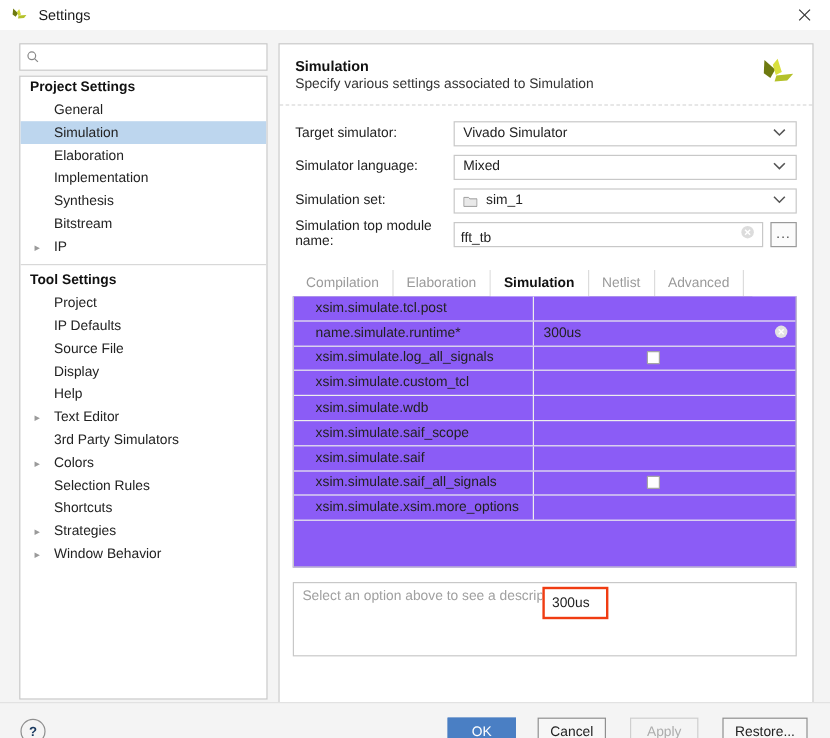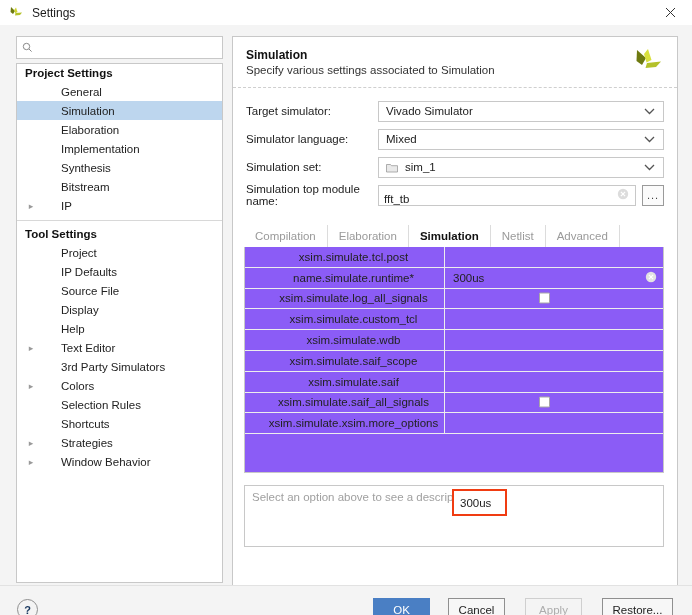--- a/index.html
+++ b/index.html
@@ -102,21 +102,20 @@
     font-size: 11.5px;
     color: #111;
   }
   .tree-item {
     padding: 2.5px 0 2.5px 8px;
     font-size: 11.5px;
     color: #222;
     display: flex;
     align-items: center;
     height: 14px;
-    gap: 16px;
   }
   .tree-item.selected {
     background: #bdd6ee;
   }
   .tree-item .arrow {
     width: 12px;
     display: inline-block;
     color: #9a9a9a;
     font-size: 9px;
     flex: 0 0 12px;
@@ -238,21 +237,20 @@
     box-sizing: border-box;
     flex: 0 0 22px;
   }
 
   
   #tabgroup {
     position: absolute;
     left: 11px; top: 188px;
     width: 383px;
     height: 248px;
-    text-align: center;
   }
   #tabbar {
     display: flex;
     height: 22px;
     align-items: stretch;
     border-bottom: 1px solid #c8c8c8;
     background: #ffffff;
   }
   .tab {
     padding: 0 11px;

